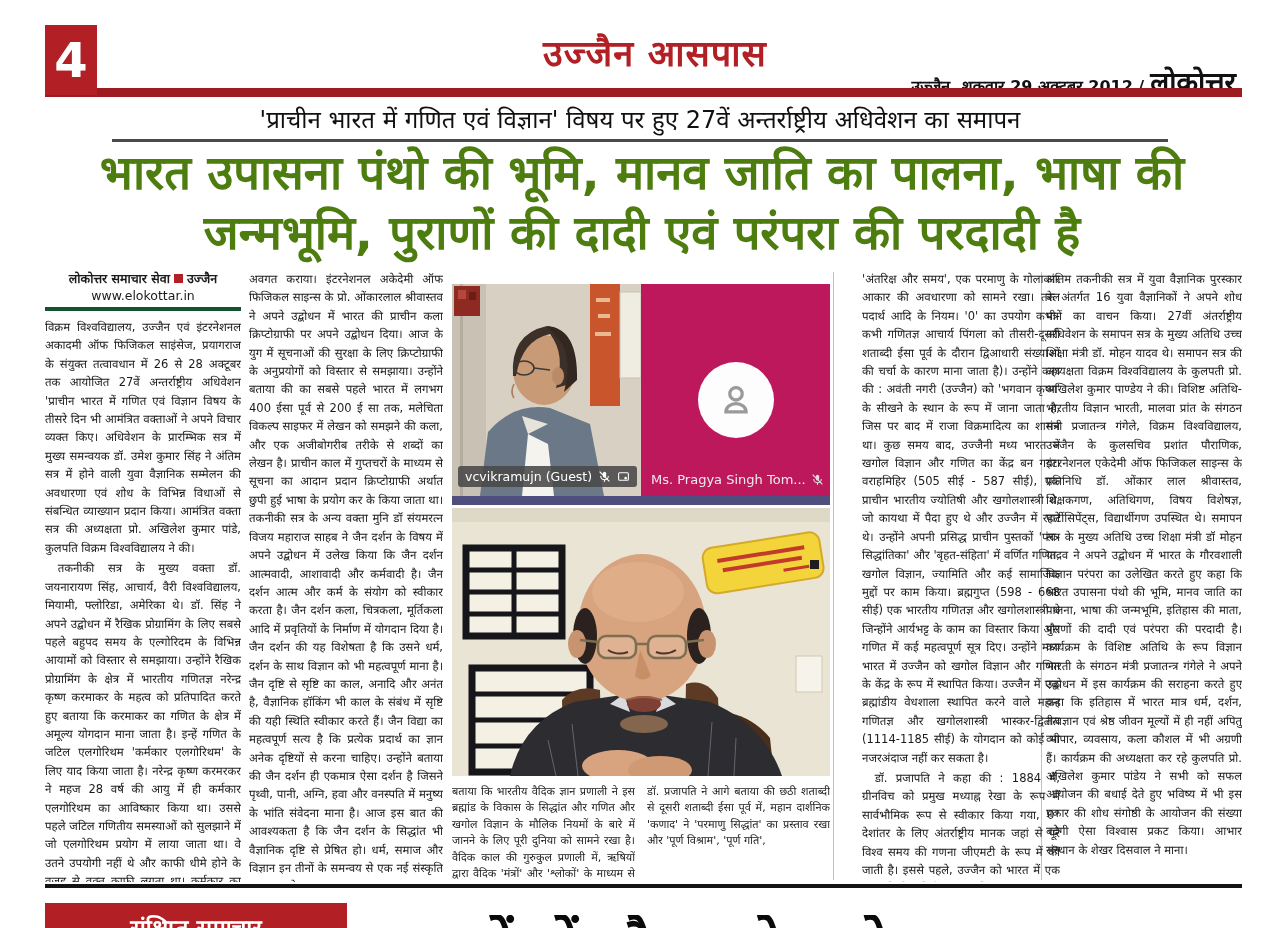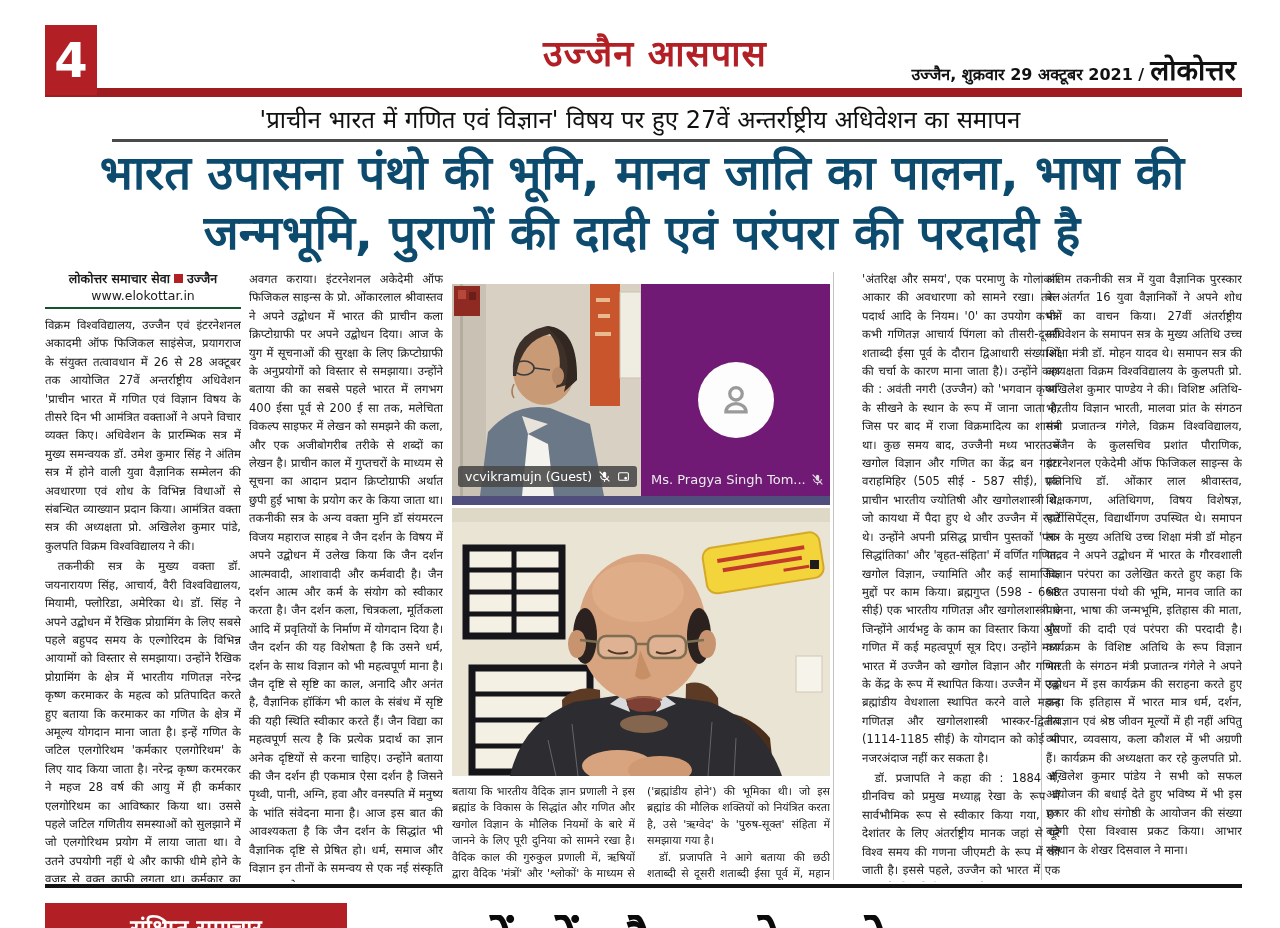--- a/index.html
+++ b/index.html
@@ -6,46 +6,46 @@
   .page{position:relative;width:1280px;height:928px;background:#ffffff;overflow:hidden;
         font-family:"DejaVu Sans", sans-serif;color:#1b1b1b;}
   
   .pageno{position:absolute;left:45px;top:25px;width:52px;height:70px;background:#b22025;
           color:#fff;font-size:48px;font-weight:bold;display:flex;align-items:center;justify-content:center;z-index:3;}
   .red-bar{position:absolute;left:45px;right:38px;top:88px;height:9px;background:#9e1b20;z-index:2;}
   .section-title{position:absolute;top:28px;left:0;right:0;text-align:center;color:#b22025;
           font-size:36px;font-weight:bold;letter-spacing:1px;margin-left:30px;}
   .dateline{position:absolute;top:50px;right:44px;font-size:16px;font-weight:bold;color:#111;
           display:flex;align-items:baseline;gap:6px;}
-  .masthead{font-size:28px;font-weight:bold;}
+  .masthead{font-size:28px;font-weight:bold;margin-top:12px;}
   
   .kicker{position:absolute;top:102px;left:60px;right:60px;text-align:center;font-size:24px;font-weight:normal;color:#101010;}
   .kicker-underline{position:absolute;top:139px;left:112px;right:112px;height:3px;background:#4a4a4a;}
   .headline{position:absolute;top:143px;left:42px;right:38px;text-align:center;font-size:47px;
-          font-weight:bold;line-height:1.28;color:#0c4a6e;}
+          font-weight:bold;line-height:1.28;color:#4d7c0f;}
   
   .col{position:absolute;top:270px;height:612px;overflow:hidden;font-size:11.5px;line-height:18.4px;
        text-align:justify;}
   .col p{margin:0 0 2px 0;}
   .col p + p{text-indent:1.1em;}
   .c1{left:45px;width:196px;}
   .c2{left:249px;width:194px;}
   .c5{left:862px;width:198px;}
   .c6{left:1046px;width:196px;}
   .vrule{position:absolute;top:272px;height:608px;width:1px;background:#c2c2c2;}
-  .byline{text-align:center;font-weight:bold;font-size:12.5px;border-bottom:2px solid #14532d;
+  .byline{text-align:center;font-weight:bold;font-size:12.5px;border-bottom:4px solid #14532d;
           padding-bottom:3px;margin-bottom:7px;line-height:17px;}
   .redsq{display:inline-block;width:9px;height:9px;background:#b22025;margin:0 4px;}
   .site{display:block;font-weight:normal;}
   
   .mid{position:absolute;left:452px;top:284px;width:378px;}
   .vc{display:flex;height:212px;position:relative;background:#47474c;}
   .vc-left{width:50%;position:relative;overflow:hidden;}
   .vc-left svg{display:block;}
-  .vc-right{width:50%;position:relative;background:#701a75;}
+  .vc-right{width:50%;position:relative;background:#be185d;}
   .avatar-circle{position:absolute;left:50%;top:78px;transform:translateX(-50%);width:76px;height:76px;
           border-radius:50%;background:#fdfdfd;display:flex;align-items:center;justify-content:center;}
   .vc-chip{position:absolute;left:6px;bottom:9px;background:rgba(72,72,72,.88);color:#fff;font-size:12.5px;
           padding:3px 7px;border-radius:3px;display:flex;gap:6px;align-items:center;white-space:nowrap;}
   .vc-name{position:absolute;left:10px;right:6px;bottom:9px;color:#ececec;font-size:13px;
           display:flex;justify-content:space-between;align-items:center;white-space:nowrap;overflow:hidden;}
   .vc-bar{height:9px;background:#4f4e7c;}
   .photo2{margin-top:3px;height:268px;overflow:hidden;background:#eae4d4;}
   .underphoto{display:flex;gap:12px;margin-top:8px;}
   .underphoto .ucol{flex:1;height:96px;overflow:hidden;font-size:11px;line-height:16.4px;text-align:justify;}
@@ -59,21 +59,21 @@
   .cropped-headline span{font-size:56px;font-weight:bold;color:#0a0a0a;line-height:1.12;letter-spacing:6px;white-space:nowrap;}
 </style>
 </head>
 <body>
 
 <div class="page">
 
   <div class="pageno">4</div>
   <div class="section-title">उज्जैन आसपास</div>
   <div class="dateline">
-    <span>उज्जैन, शुक्रवार 29 अक्टूबर 2021 /</span>
+    <span>उज्जैन, शुक्रवार 29 अक्टूबर 2012 /</span>
     <span class="masthead">लोकोत्तर</span>
   </div>
   <div class="red-bar"></div>
 
   <div class="kicker">'प्राचीन भारत में गणित एवं विज्ञान' विषय पर हुए 27वें अन्तर्राष्ट्रीय अधिवेशन का समापन</div>
   <div class="kicker-underline"></div>
   <div class="headline">भारत उपासना पंथो की भूमि, मानव जाति का पालना, भाषा की जन्मभूमि, पुराणों की दादी एवं परंपरा की परदादी है</div>
 
   <div class="col c1">
     <div class="byline">
@@ -209,21 +209,20 @@
         <ellipse cx="166" cy="258" rx="36" ry="16" fill="#d8a47f"></ellipse>
         <ellipse cx="208" cy="262" rx="32" ry="14" fill="#cf9a73"></ellipse>
       </svg>
     </div>
 
     <div class="underphoto">
       <div class="ucol">
           <p>बताया कि भारतीय वैदिक ज्ञान प्रणाली ने इस ब्रह्मांड के विकास के सिद्धांत और गणित और खगोल विज्ञान के मौलिक नियमों के बारे में जानने के लिए पूरी दुनिया को सामने रखा है। वैदिक काल की गुरुकुल प्रणाली में, ऋषियों द्वारा वैदिक 'मंत्रों' और 'श्लोकों' के माध्यम से छात्रों को ज्ञान हस्तांतरित किया गया था जिसमें पदार्थ के निर्माण का रहस्य और 'विराट पुरुष'</p>
         </div>
       <div class="ucol">
-          <p>('ब्रह्मांडीय होने') की भूमिका थी। जो इस ब्रह्मांड की मौलिक शक्तियों को नियंत्रित करता है, उसे 'ऋग्वेद' के 'पुरुष-सूक्त' संहिता में समझाया गया है।</p>
           <p>डॉ. प्रजापति ने आगे बताया की छठी शताब्दी से दूसरी शताब्दी ईसा पूर्व में, महान दार्शनिक 'कणाद' ने 'परमाणु सिद्धांत' का प्रस्ताव रखा और 'पूर्ण विश्राम', 'पूर्ण गति',</p>
         </div>
     </div>
   </div>
 
   <div class="vrule" style="left:833px"></div>
   <div class="vrule" style="left:1041px"></div>
   <div class="col c5">
       <p>'अंतरिक्ष और समय', एक परमाणु के गोलाकार आकार की अवधारणा को सामने रखा। तरल पदार्थ आदि के नियम। '0' का उपयोग कभी-कभी गणितज्ञ आचार्य पिंगला को तीसरी-दूसरी शताब्दी ईसा पूर्व के दौरान द्विआधारी संख्याओं की चर्चा के कारण माना जाता है)। उन्होंने कहा की : अवंती नगरी (उज्जैन) को 'भगवान कृष्ण' के सीखने के स्थान के रूप में जाना जाता है, जिस पर बाद में राजा विक्रमादित्य का शासन था। कुछ समय बाद, उज्जैनी मध्य भारत में खगोल विज्ञान और गणित का केंद्र बन गया। वराहमिहिर (505 सीई - 587 सीई), एक प्राचीन भारतीय ज्योतिषी और खगोलशास्त्री थे, जो कायथा में पैदा हुए थे और उज्जैन में रहते थे। उन्होंने अपनी प्रसिद्ध प्राचीन पुस्तकों 'पंच-सिद्धांतिका' और 'बृहत-संहिता' में वर्णित गणित, खगोल विज्ञान, ज्यामिति और कई सामाजिक मुद्दों पर काम किया। ब्रह्मगुप्त (598 - 668 सीई) एक भारतीय गणितज्ञ और खगोलशास्त्री थे जिन्होंने आर्यभट्ट के काम का विस्तार किया और गणित में कई महत्वपूर्ण सूत्र दिए। उन्होंने मध्य भारत में उज्जैन को खगोल विज्ञान और गणित के केंद्र के रूप में स्थापित किया। उज्जैन में एक ब्रह्मांडीय वेधशाला स्थापित करने वाले महान गणितज्ञ और खगोलशास्त्री भास्कर-द्वितीय (1114-1185 सीई) के योगदान को कोई भी नजरअंदाज नहीं कर सकता है।</p>
       <p>डॉ. प्रजापति ने कहा की : 1884 में, ग्रीनविच को प्रमुख मध्याह्न रेखा के रूप में सार्वभौमिक रूप से स्वीकार किया गया, 0° देशांतर के लिए अंतर्राष्ट्रीय मानक जहां से पूरे विश्व समय की गणना जीएमटी के रूप में की जाती है। इससे पहले, उज्जैन को भारत में एक समय के लिए केंद्रीय मध्याह्न रेखा माना जाता था और श्री विष्णुधर वाकणकर ने डोंगला को केंद्र स्थान के रूप में पहचाना। चूंकि उज्जैन प्राचीन काल में भारतीय खगोल</p>

